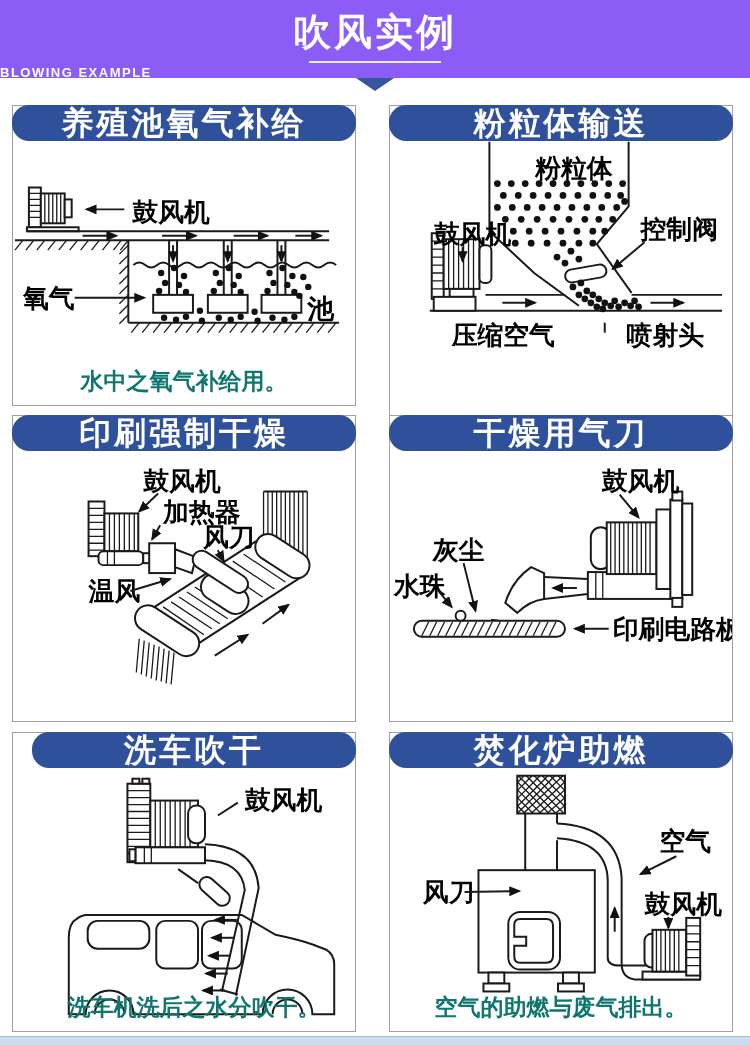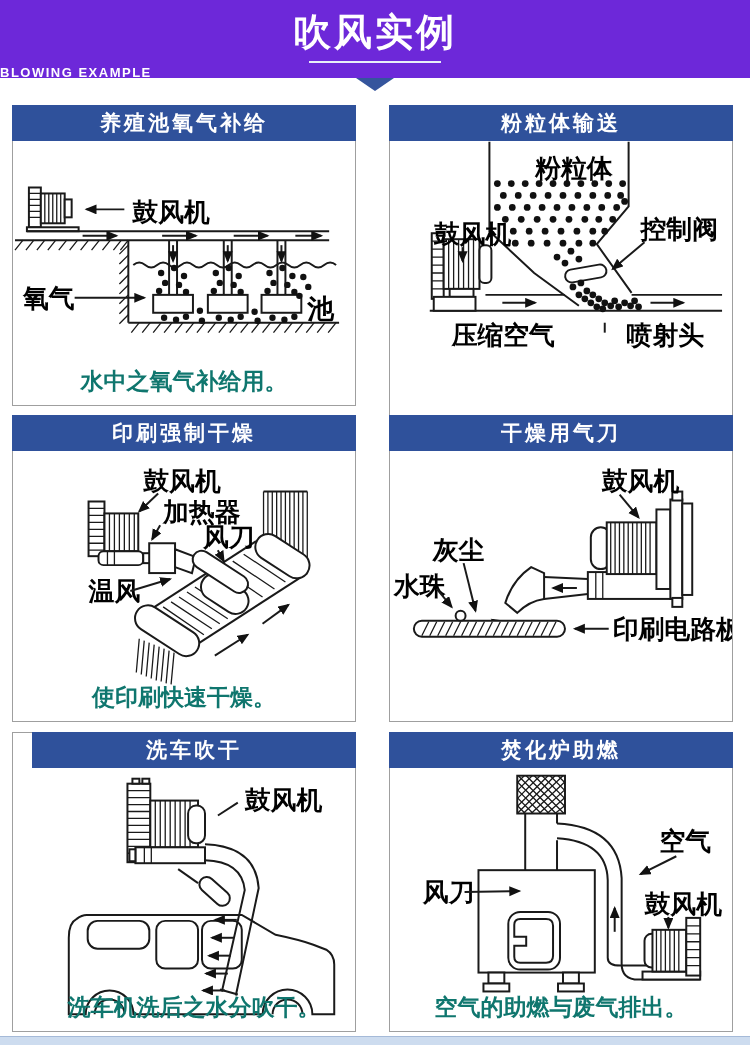--- a/index.html
+++ b/index.html
@@ -1,23 +1,23 @@
 <!DOCTYPE html>
 <html><head>
 <meta charset="utf-8">
 <style>
 * { margin:0; padding:0; box-sizing:border-box; }
 html,body { width:750px; height:1045px; background:#fff; font-family:"Liberation Sans",sans-serif; position:relative; overflow:hidden; }
-.banner { position:absolute; left:0; top:0; width:750px; height:78px; background:#6d28d9; }
+.banner { position:absolute; left:0; top:0; width:750px; height:78px; background:#8b5cf6; }
 .banner-title { color:#fff; font-size:38px; font-weight:bold; text-align:center; padding-top:7px; letter-spacing:3px; }
 .banner-underline { width:132px; height:2px; background:#e8eef8; margin:3px auto 2px; }
 .banner-sub { color:#fff; font-size:13px; font-weight:bold; letter-spacing:1.5px; }
 .banner-arrow { position:absolute; left:50%; top:78px; transform:translateX(-50%); width:0; height:0; border-left:19px solid transparent; border-right:19px solid transparent; border-top:13px solid #35559d; }
 .panel { position:absolute; width:344px; background:#fff; border:1px solid #9f9f9f; }
-.phead { height:36px; background:#2f519b; color:#fff; font-size:21px; font-weight:bold; text-align:center; line-height:36px; letter-spacing:3px; margin:-1px -1px 0 -1px; }
+.phead { height:36px; background:#2f519b; color:#fff; font-size:32px; font-weight:bold; text-align:center; line-height:36px; letter-spacing:3px; margin:-1px -1px 0 -1px;border-radius:17px; }
 .pbody { position:relative; }
 .pbody svg { display:block; }
 .cap { position:absolute; left:0; right:0; bottom:8px; text-align:center; font-weight:bold; font-size:23px; color:#0f766e; }
 .cap2 { position:absolute; left:0; right:0; bottom:4px; text-align:left; padding:0 7px; font-weight:bold; font-size:23px; line-height:27px; color:#000; }
 .footer { position:absolute; left:0; bottom:0; width:750px; height:9px; background:#cddcef; border-top:1px solid #a5bad8; }
 svg text { font-weight:bold; fill:#000; font-family:"Liberation Sans",sans-serif; }
 svg .ln { stroke:#1a1a1a; stroke-width:2; fill:none; }
 svg .th { stroke:#1a1a1a; stroke-width:1.3; fill:none; }
 svg .wh { fill:#fff; stroke:#1a1a1a; stroke-width:2; }
 svg .dot { fill:#111; stroke:none; }
@@ -296,21 +296,20 @@
 
       <text x="131" y="38" font-size="26">鼓风机</text>
       <line class="ln" x1="146" y1="42" x2="127" y2="60" marker-end="url(#ar3)"></line>
       <text x="151" y="70" font-size="26">加热器</text>
       <line class="ln" x1="148" y1="74" x2="140" y2="88" marker-end="url(#ar3)"></line>
       <text x="191" y="95" font-size="26">风刀</text>
       <line class="ln" x1="206" y1="99" x2="212" y2="110" marker-end="url(#ar3)"></line>
       <text x="76" y="149" font-size="26">温风</text>
       <line class="ln" x1="118" y1="140" x2="158" y2="128" marker-end="url(#ar3)"></line>
     </svg>
-    <div class="cap">使印刷快速干燥。</div>
   </div>
 </div>
 
 <div class="panel" style="left:389px; top:415px; height:307px;">
   <div class="phead">干燥用气刀</div>
   <div class="pbody" style="height:270px;">
     <svg width="342" height="270" viewBox="0 0 344 270">
       <defs>
           <marker id="ar4" markerWidth="14" markerHeight="12" refX="10" refY="5" orient="auto" markerUnits="userSpaceOnUse">
             <path d="M0,0 L12,5 L0,10 Z" fill="#111"></path>

